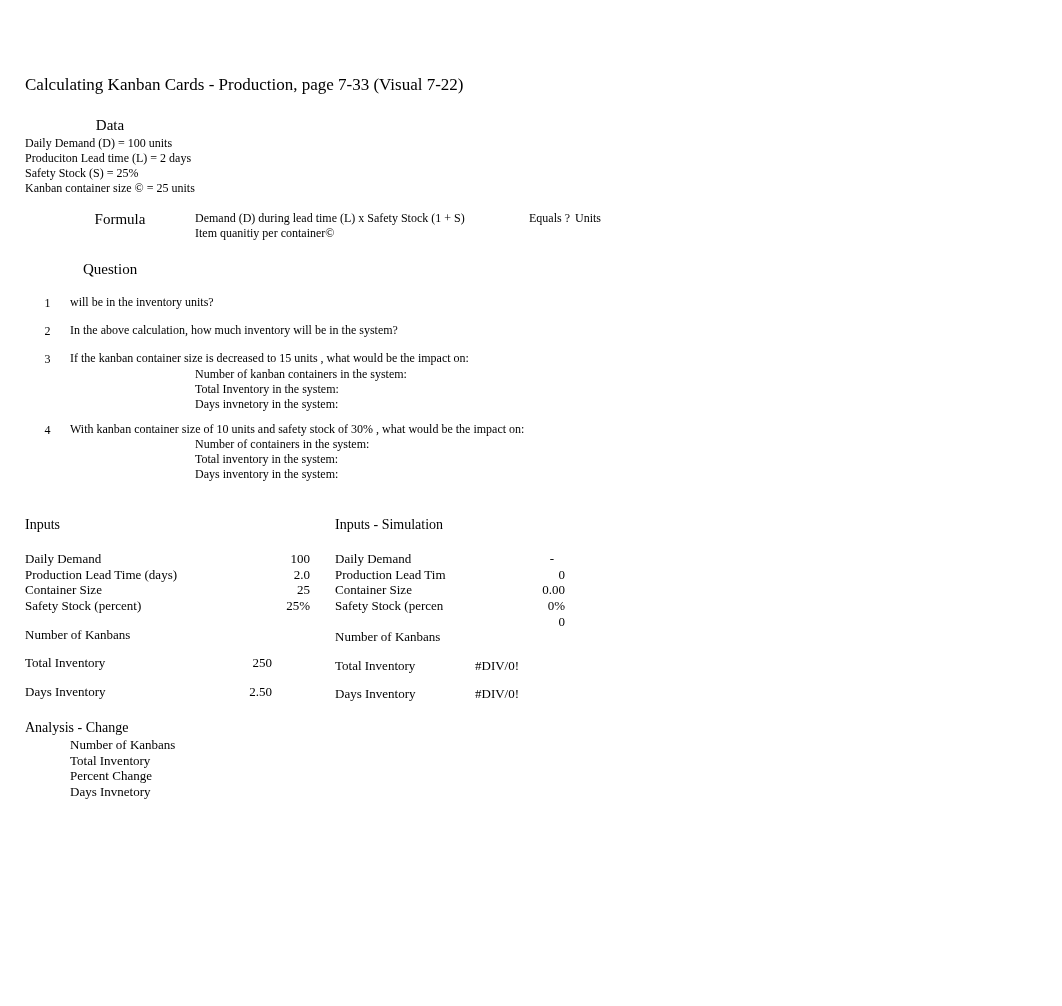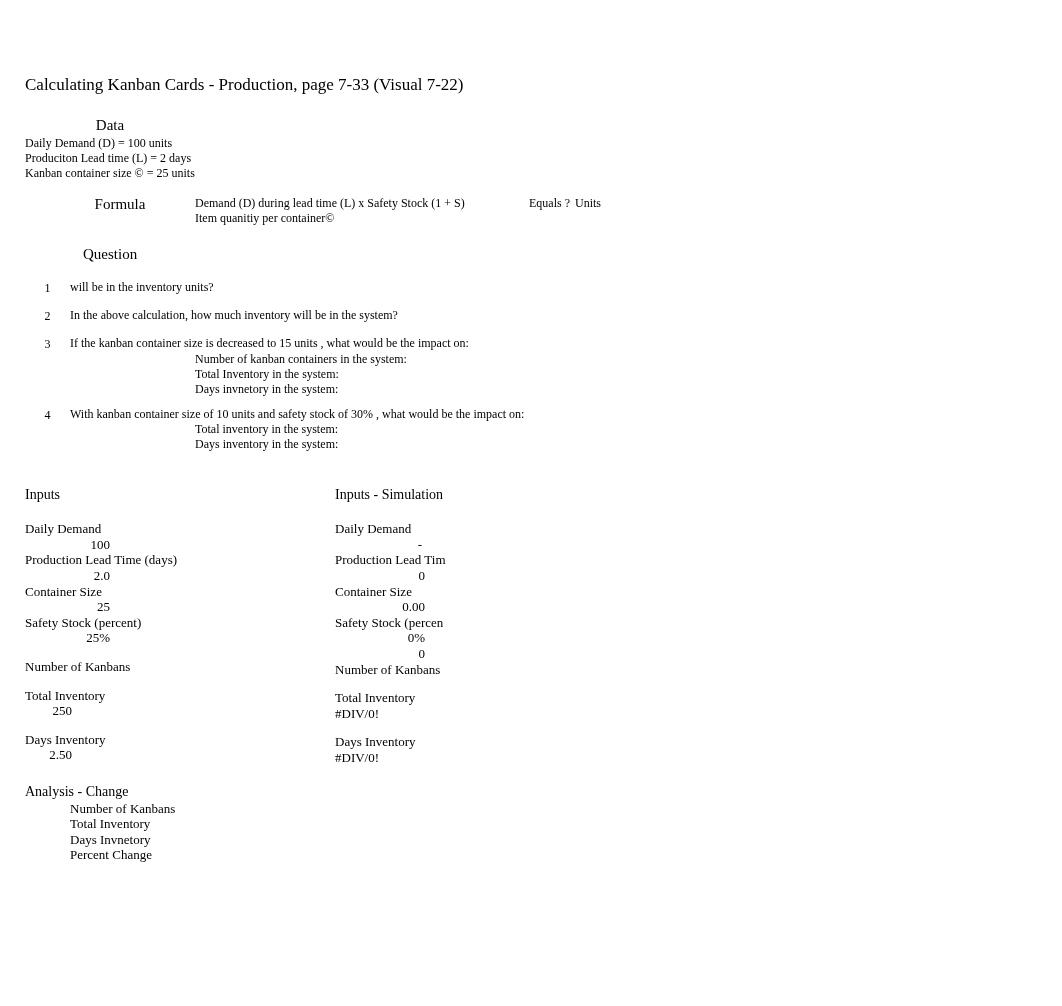--- a/index.html
+++ b/index.html
@@ -91,21 +91,20 @@
     .inputs-col {
       width: 310px;
     }
     .inputs-header {
       font-size: 14px;
       margin-bottom: 18px;
     }
     .input-row {
       display: flex;
       line-height: 1.2;
-      flex-direction: column;
     }
     .input-label {
       width: 200px;
     }
     .input-value {
       width: 85px;
       text-align: right;
     }
     .sim-col {
       width: 260px;
@@ -137,20 +136,21 @@
 <body>
 
 <div class="page">
 
   <div class="title">Calculating Kanban Cards - Production, page 7-33  (Visual 7-22)</div>
 
   <div class="data-section">
     <div class="data-header">Data</div>
     <div class="data-line">Daily Demand (D) = 100 units</div>
     <div class="data-line">Produciton Lead time (L) = 2 days</div>
+    <div class="data-line">Safety Stock (S) = 25%</div>
     <div class="data-line">Kanban container size © = 25 units</div>
   </div>
 
   <div class="formula-row">
     <div class="formula-label">Formula</div>
     <div class="formula-body">
       <div>Demand (D) during lead time (L) x Safety Stock (1 + S)</div>
       <div>Item quanitiy per container©</div>
     </div>
     <div class="formula-equals">Equals ?</div>
@@ -183,20 +183,21 @@
         <div class="sub-indent">Days invnetory in the system:</div>
       </div>
     </div>
   </div>
 
   <div class="question-block" style="margin-top:10px;">
     <div class="qnum">4</div>
     <div class="qtext">
       <div>With kanban container size of 10 units and safety stock of 30%  , what would be the impact on:</div>
       <div class="sub-indent-wrap">
+        <div class="sub-indent">Number of containers in the system:</div>
         <div class="sub-indent">Total inventory in the system:</div>
         <div class="sub-indent">Days inventory in the system:</div>
       </div>
     </div>
   </div>
 
   <div class="inputs-section">
     <div class="inputs-col">
       <div class="inputs-header">Inputs</div>
       <div class="input-row">
@@ -268,17 +269,17 @@
         <div class="sim-label">Days Inventory</div>
         <div class="sim-value" style="width:48px;text-align:left;">#DIV/0!</div>
       </div>
     </div>
   </div>
 
   <div class="analysis-section">
     <div class="analysis-header">Analysis - Change</div>
     <div class="analysis-line">Number of Kanbans</div>
     <div class="analysis-line">Total Inventory</div>
+    <div class="analysis-line">Percent Change</div>
     <div class="analysis-line">Days Invnetory</div>
-    <div class="analysis-line">Percent Change</div>
   </div>
 
 </div>
 
 </body></html>

